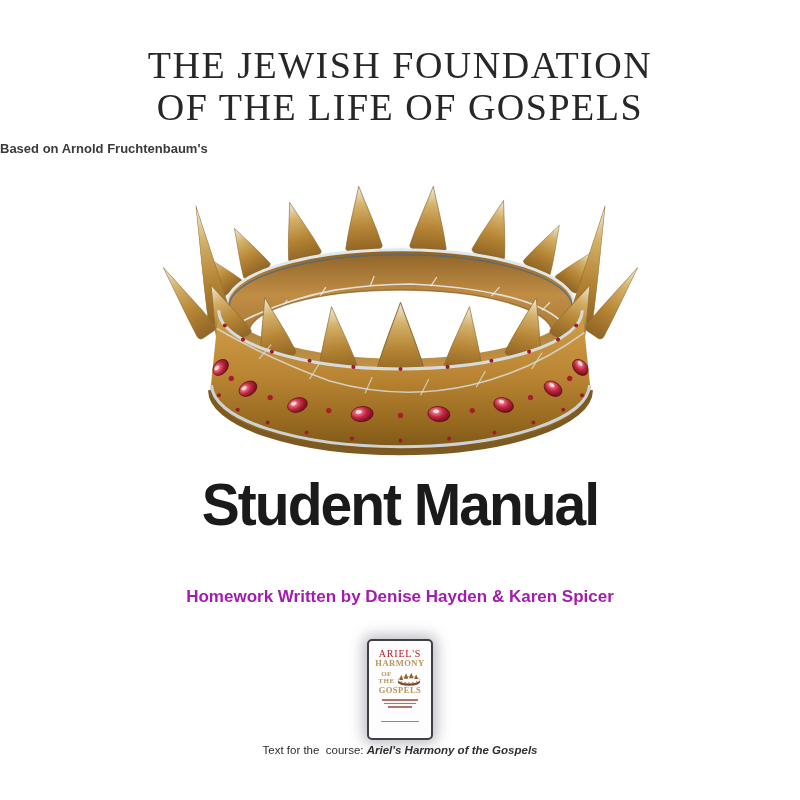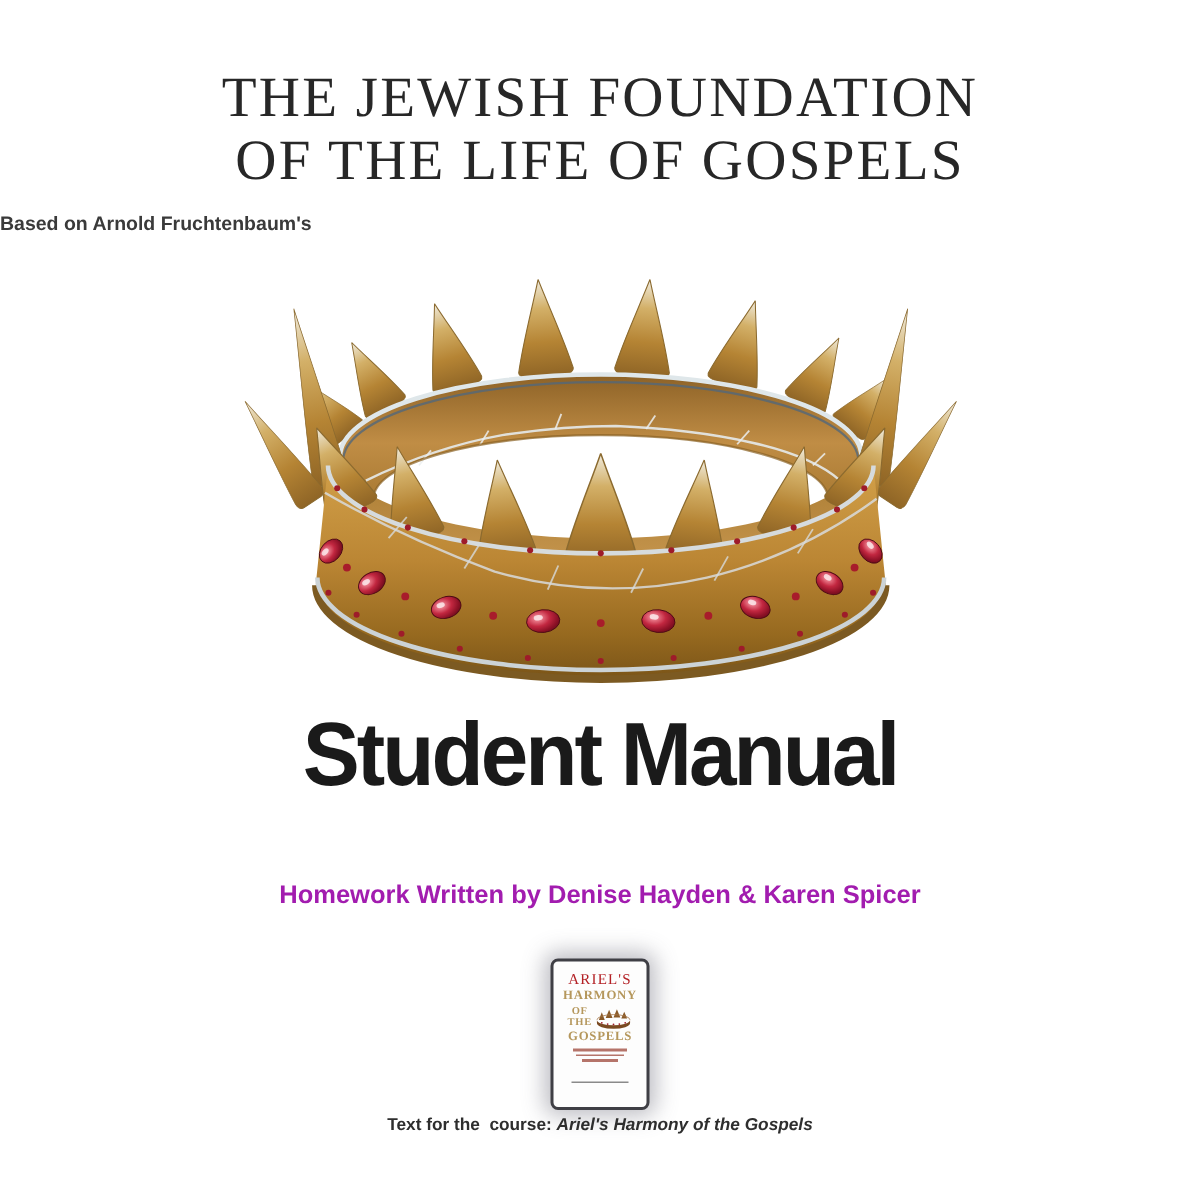--- a/index.html
+++ b/index.html
@@ -40,21 +40,21 @@
   .bk-ofthe-row{display:flex;justify-content:center;align-items:center;gap:1px;margin:1px 0 0 0;}
   .bk-ofthe{display:flex;flex-direction:column;line-height:7px;}
   .bk-ofthe .bk-gold{font-size:7px;line-height:7px;}
   .bk-bars{margin-top:4px;}
   .bk-bar{height:1.5px;background:#a85c50;margin:2px auto;opacity:.85;}
   .bk-foot{height:1.5px;background:#8a8a8a;width:38px;margin:13px auto 0 auto;}
 
   
   .caption{position:absolute;top:744px;left:0;width:100%;text-align:center;
            font-size:11.5px;color:#2e2e2e;}
-  .caption .pre{white-space:pre-wrap;font-weight:bold;}
+  .caption .pre{white-space:pre-wrap;font-weight:normal;}
   .caption .ital{font-style:italic;font-weight:bold;}
 </style>
 </head>
 <body>
 
 <div class="page">
 
   <div class="title-block">
     <div>THE JEWISH FOUNDATION</div>
     <div>OF THE LIFE OF GOSPELS</div>

